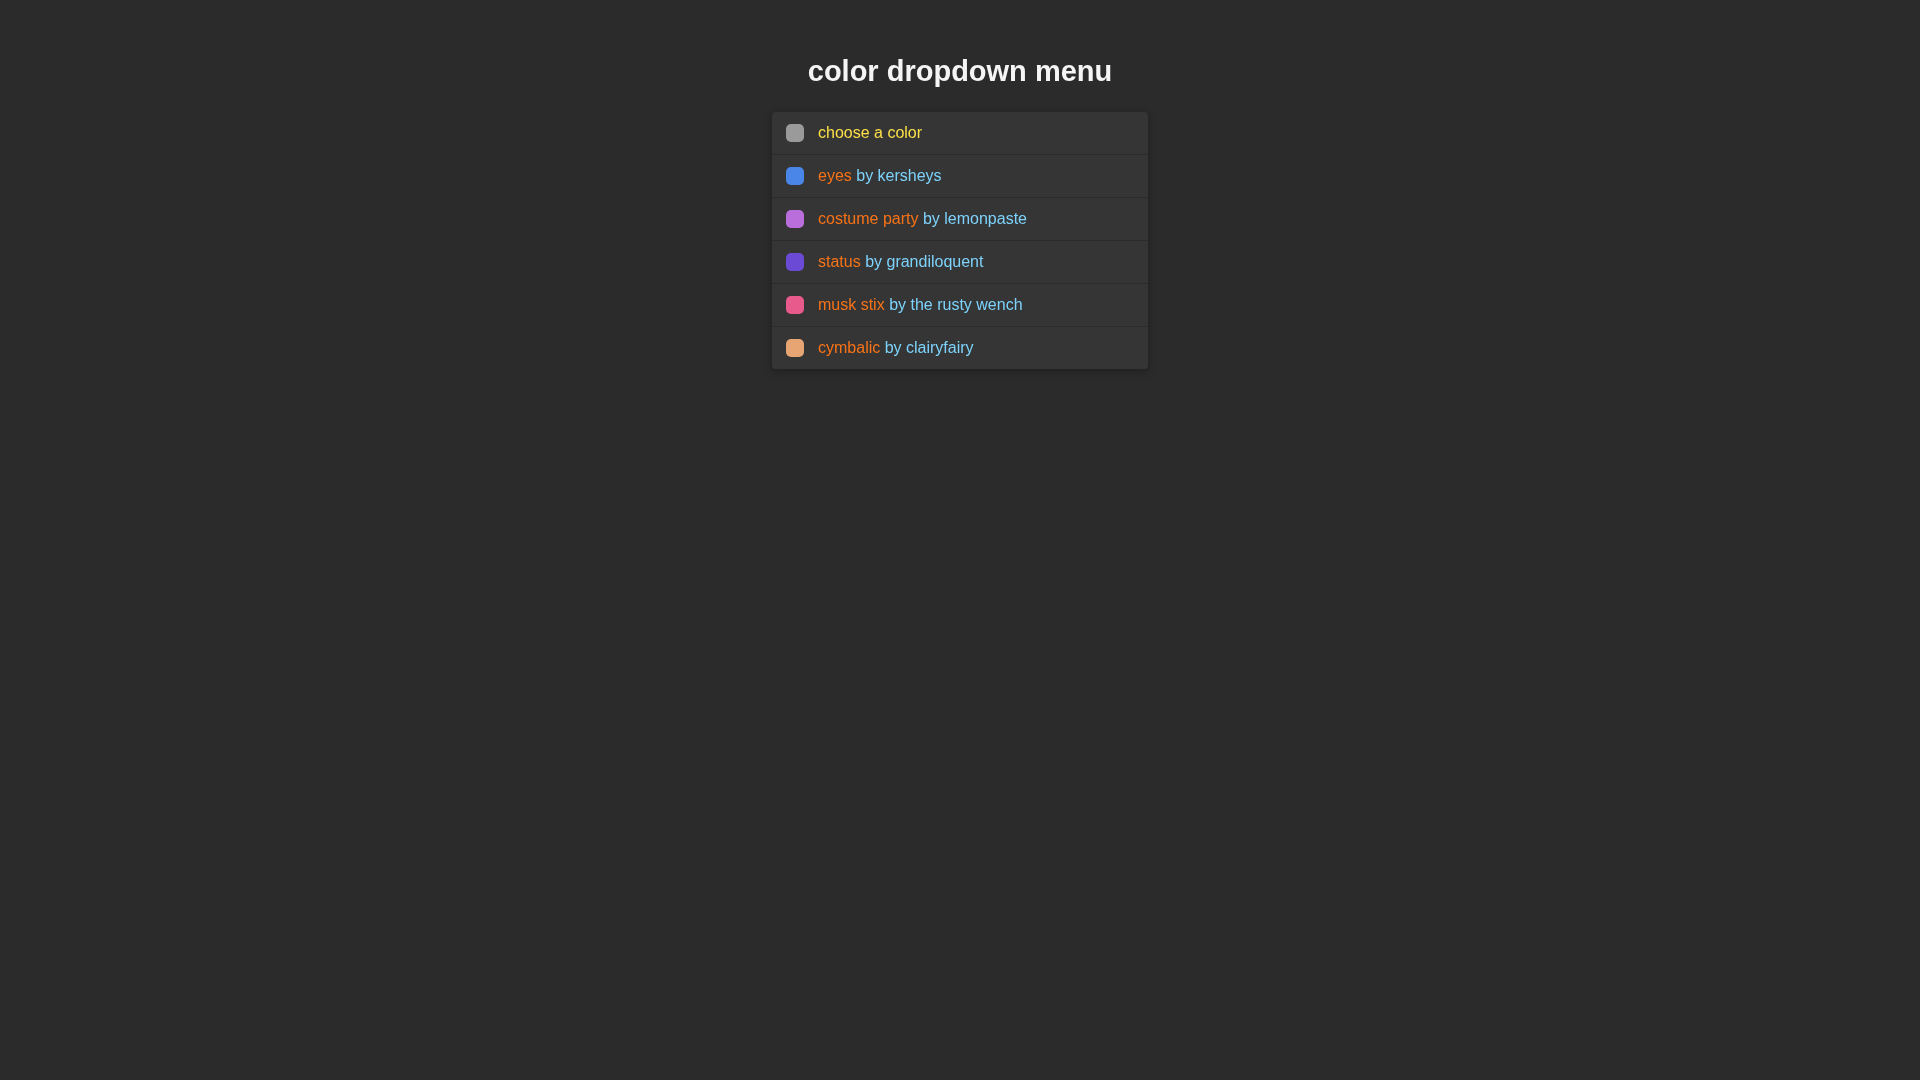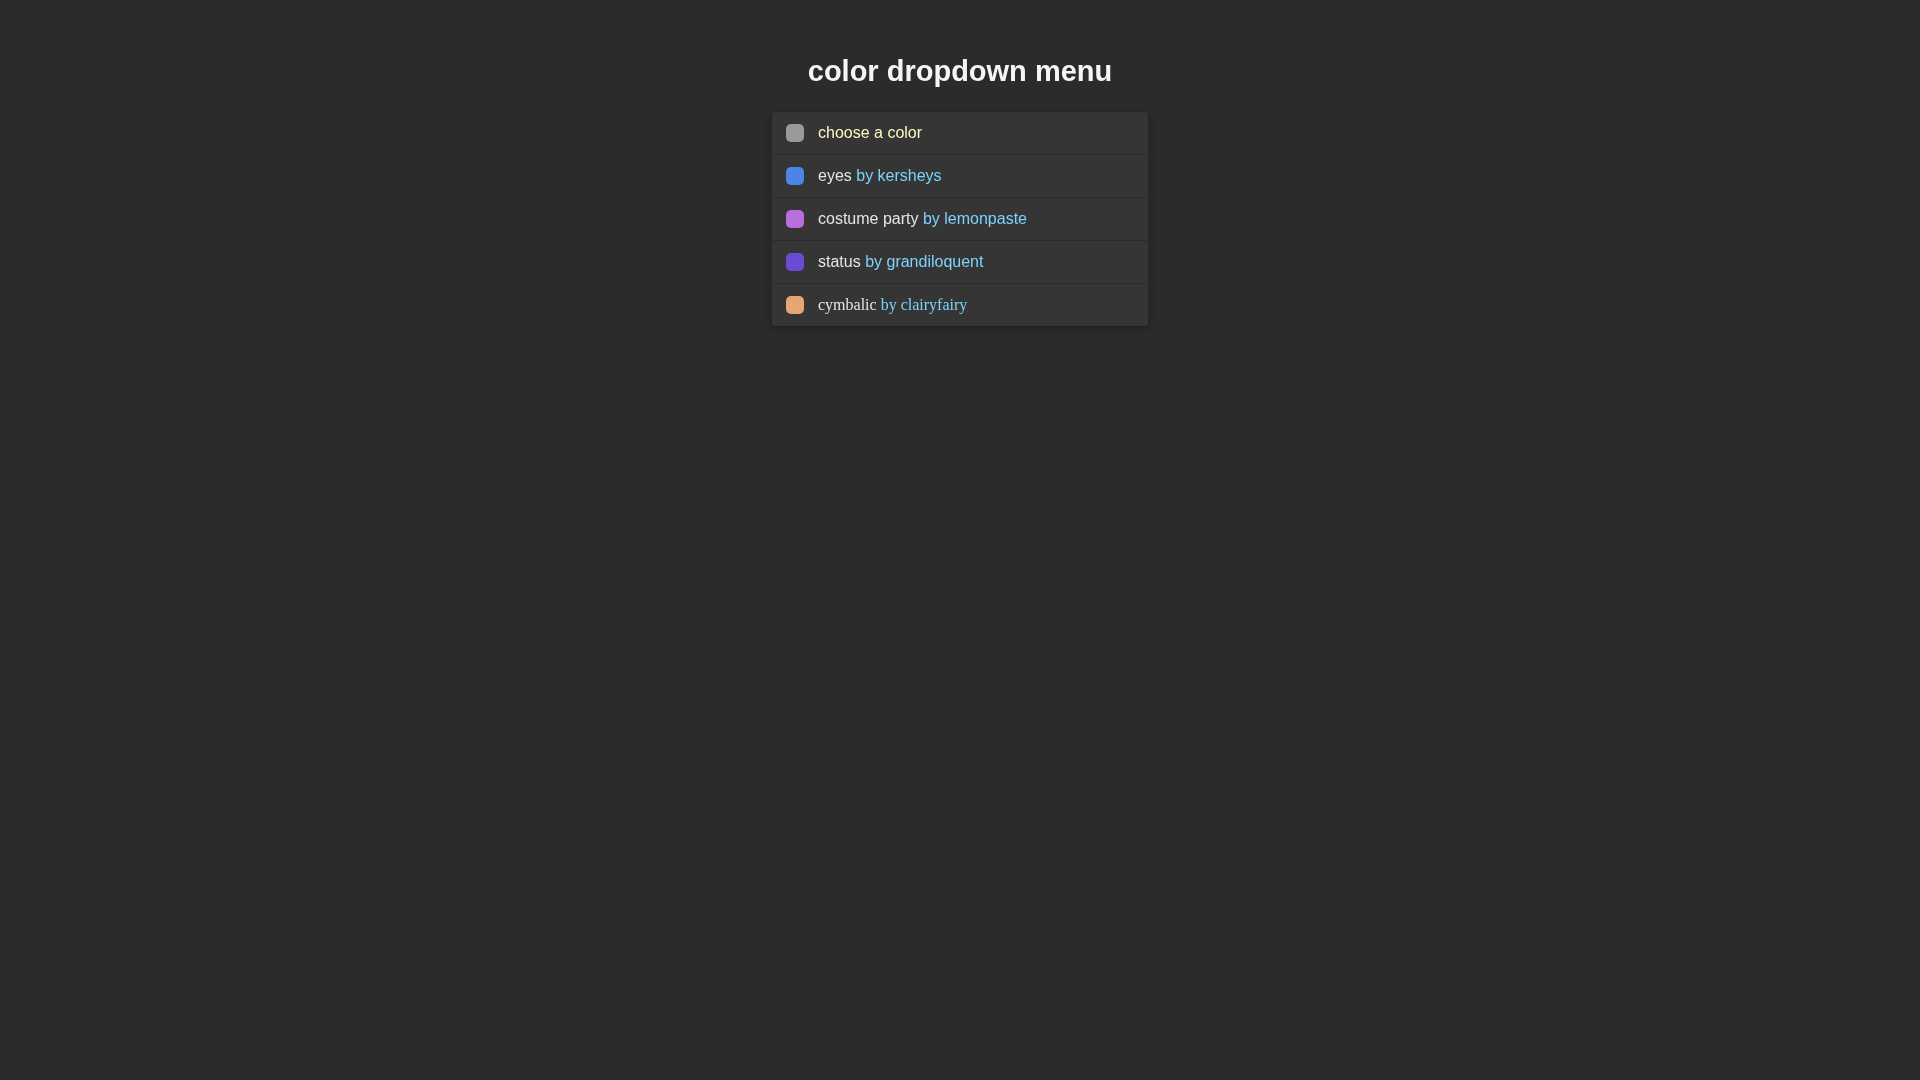--- a/index.html
+++ b/index.html
@@ -33,41 +33,40 @@
     }
     .dropdown-item {
       display: flex;
       align-items: center;
       padding: 12px 14px;
       cursor: pointer;
       border-bottom: 1px solid #2b2b2b;
     }
     .dropdown-item:last-child {
       border-bottom: none;
-      font-family: Liberation Serif, serif;
     }
     .swatch {
       width: 18px;
       height: 18px;
       border-radius: 5px;
       margin-right: 14px;
       flex-shrink: 0;
     }
     .item-text {
       font-size: 16px;
       line-height: 1;
     }
     .item-name {
-      color: #e5e5e5;
+      color: #f97316;
     }
     .item-byline {
       color: #7dd3fc;
     }
     .placeholder-text {
-      color: #fef9c3;
+      color: #fde047;
       font-size: 16px;
     }
   </style>
 </head>
 <body>
 
 <h1 class="title">color dropdown menu</h1>
 
 <div class="dropdown">
   <div class="dropdown-item">
@@ -89,19 +88,26 @@
     </span>
   </div>
   <div class="dropdown-item">
     <span class="swatch" style="background-color:#6b4bd6"></span>
     <span class="item-text">
       <span class="item-name">status</span>
       <span class="item-byline">by grandiloquent</span>
     </span>
   </div>
   <div class="dropdown-item">
+    <span class="swatch" style="background-color:#e85a8c"></span>
+    <span class="item-text">
+      <span class="item-name">musk stix</span>
+      <span class="item-byline">by the rusty wench</span>
+    </span>
+  </div>
+  <div class="dropdown-item">
     <span class="swatch" style="background-color:#e8a574"></span>
     <span class="item-text">
       <span class="item-name">cymbalic</span>
       <span class="item-byline">by clairyfairy</span>
     </span>
   </div>
 </div>
 
 </body></html>

